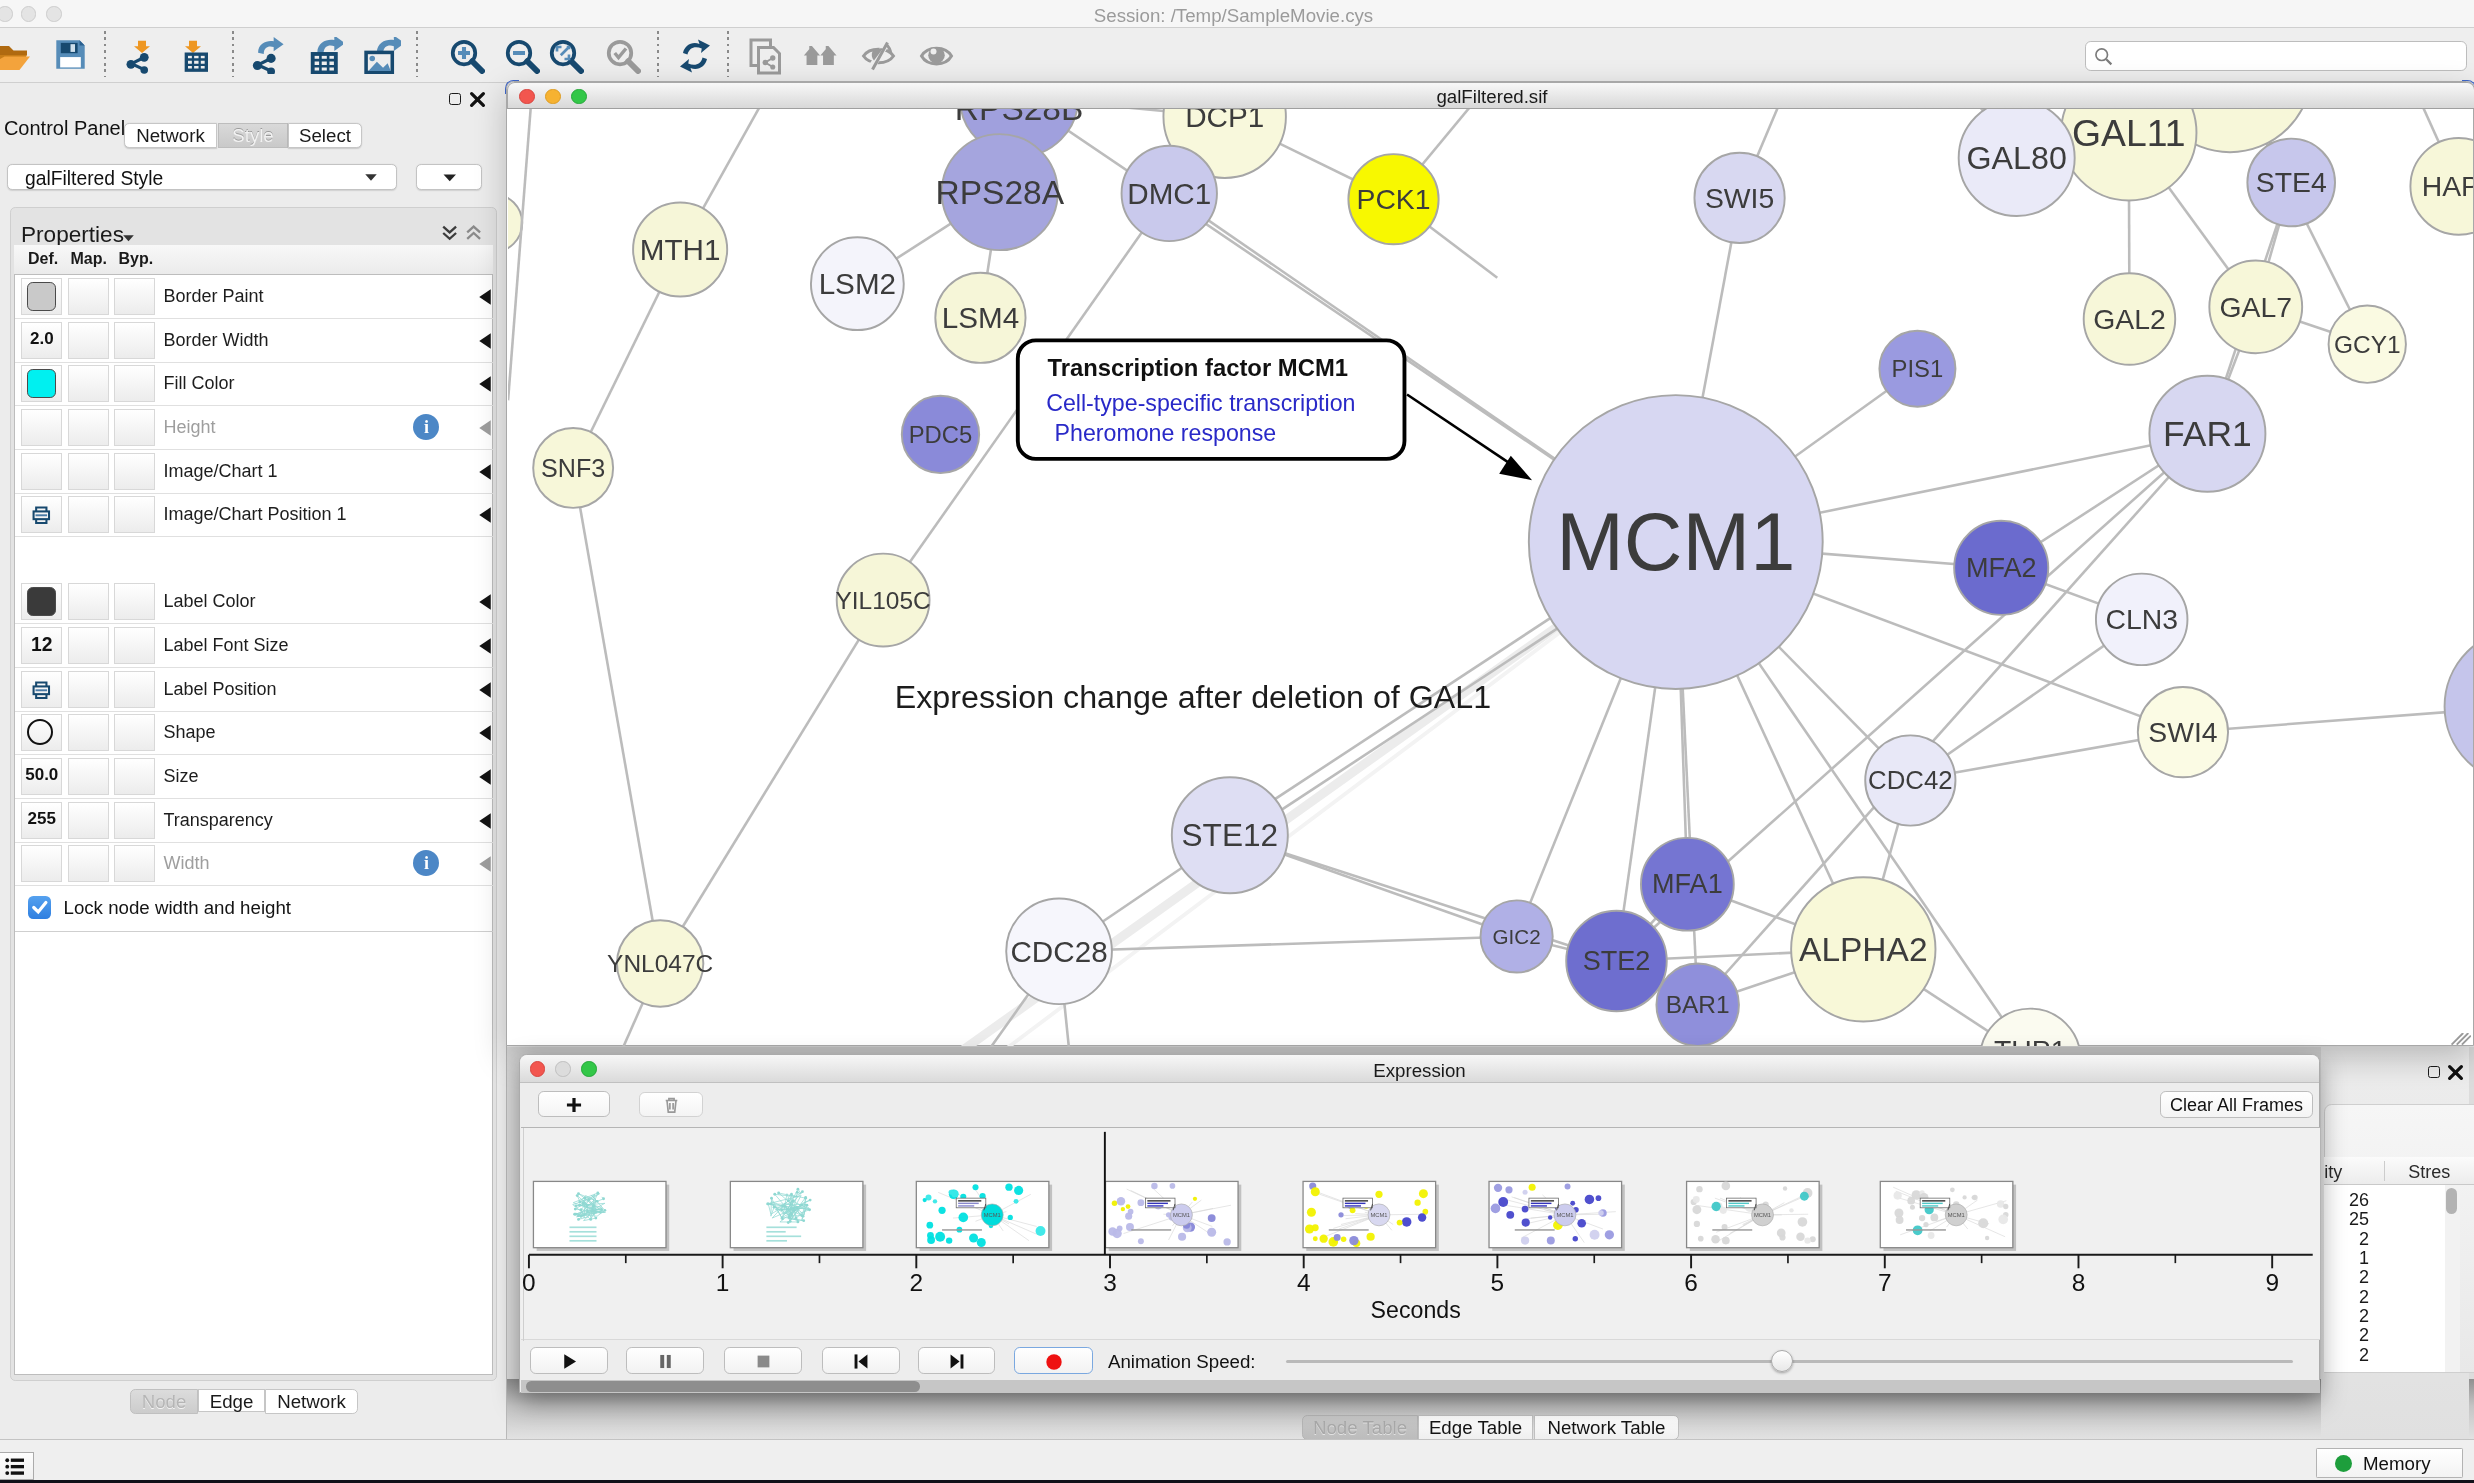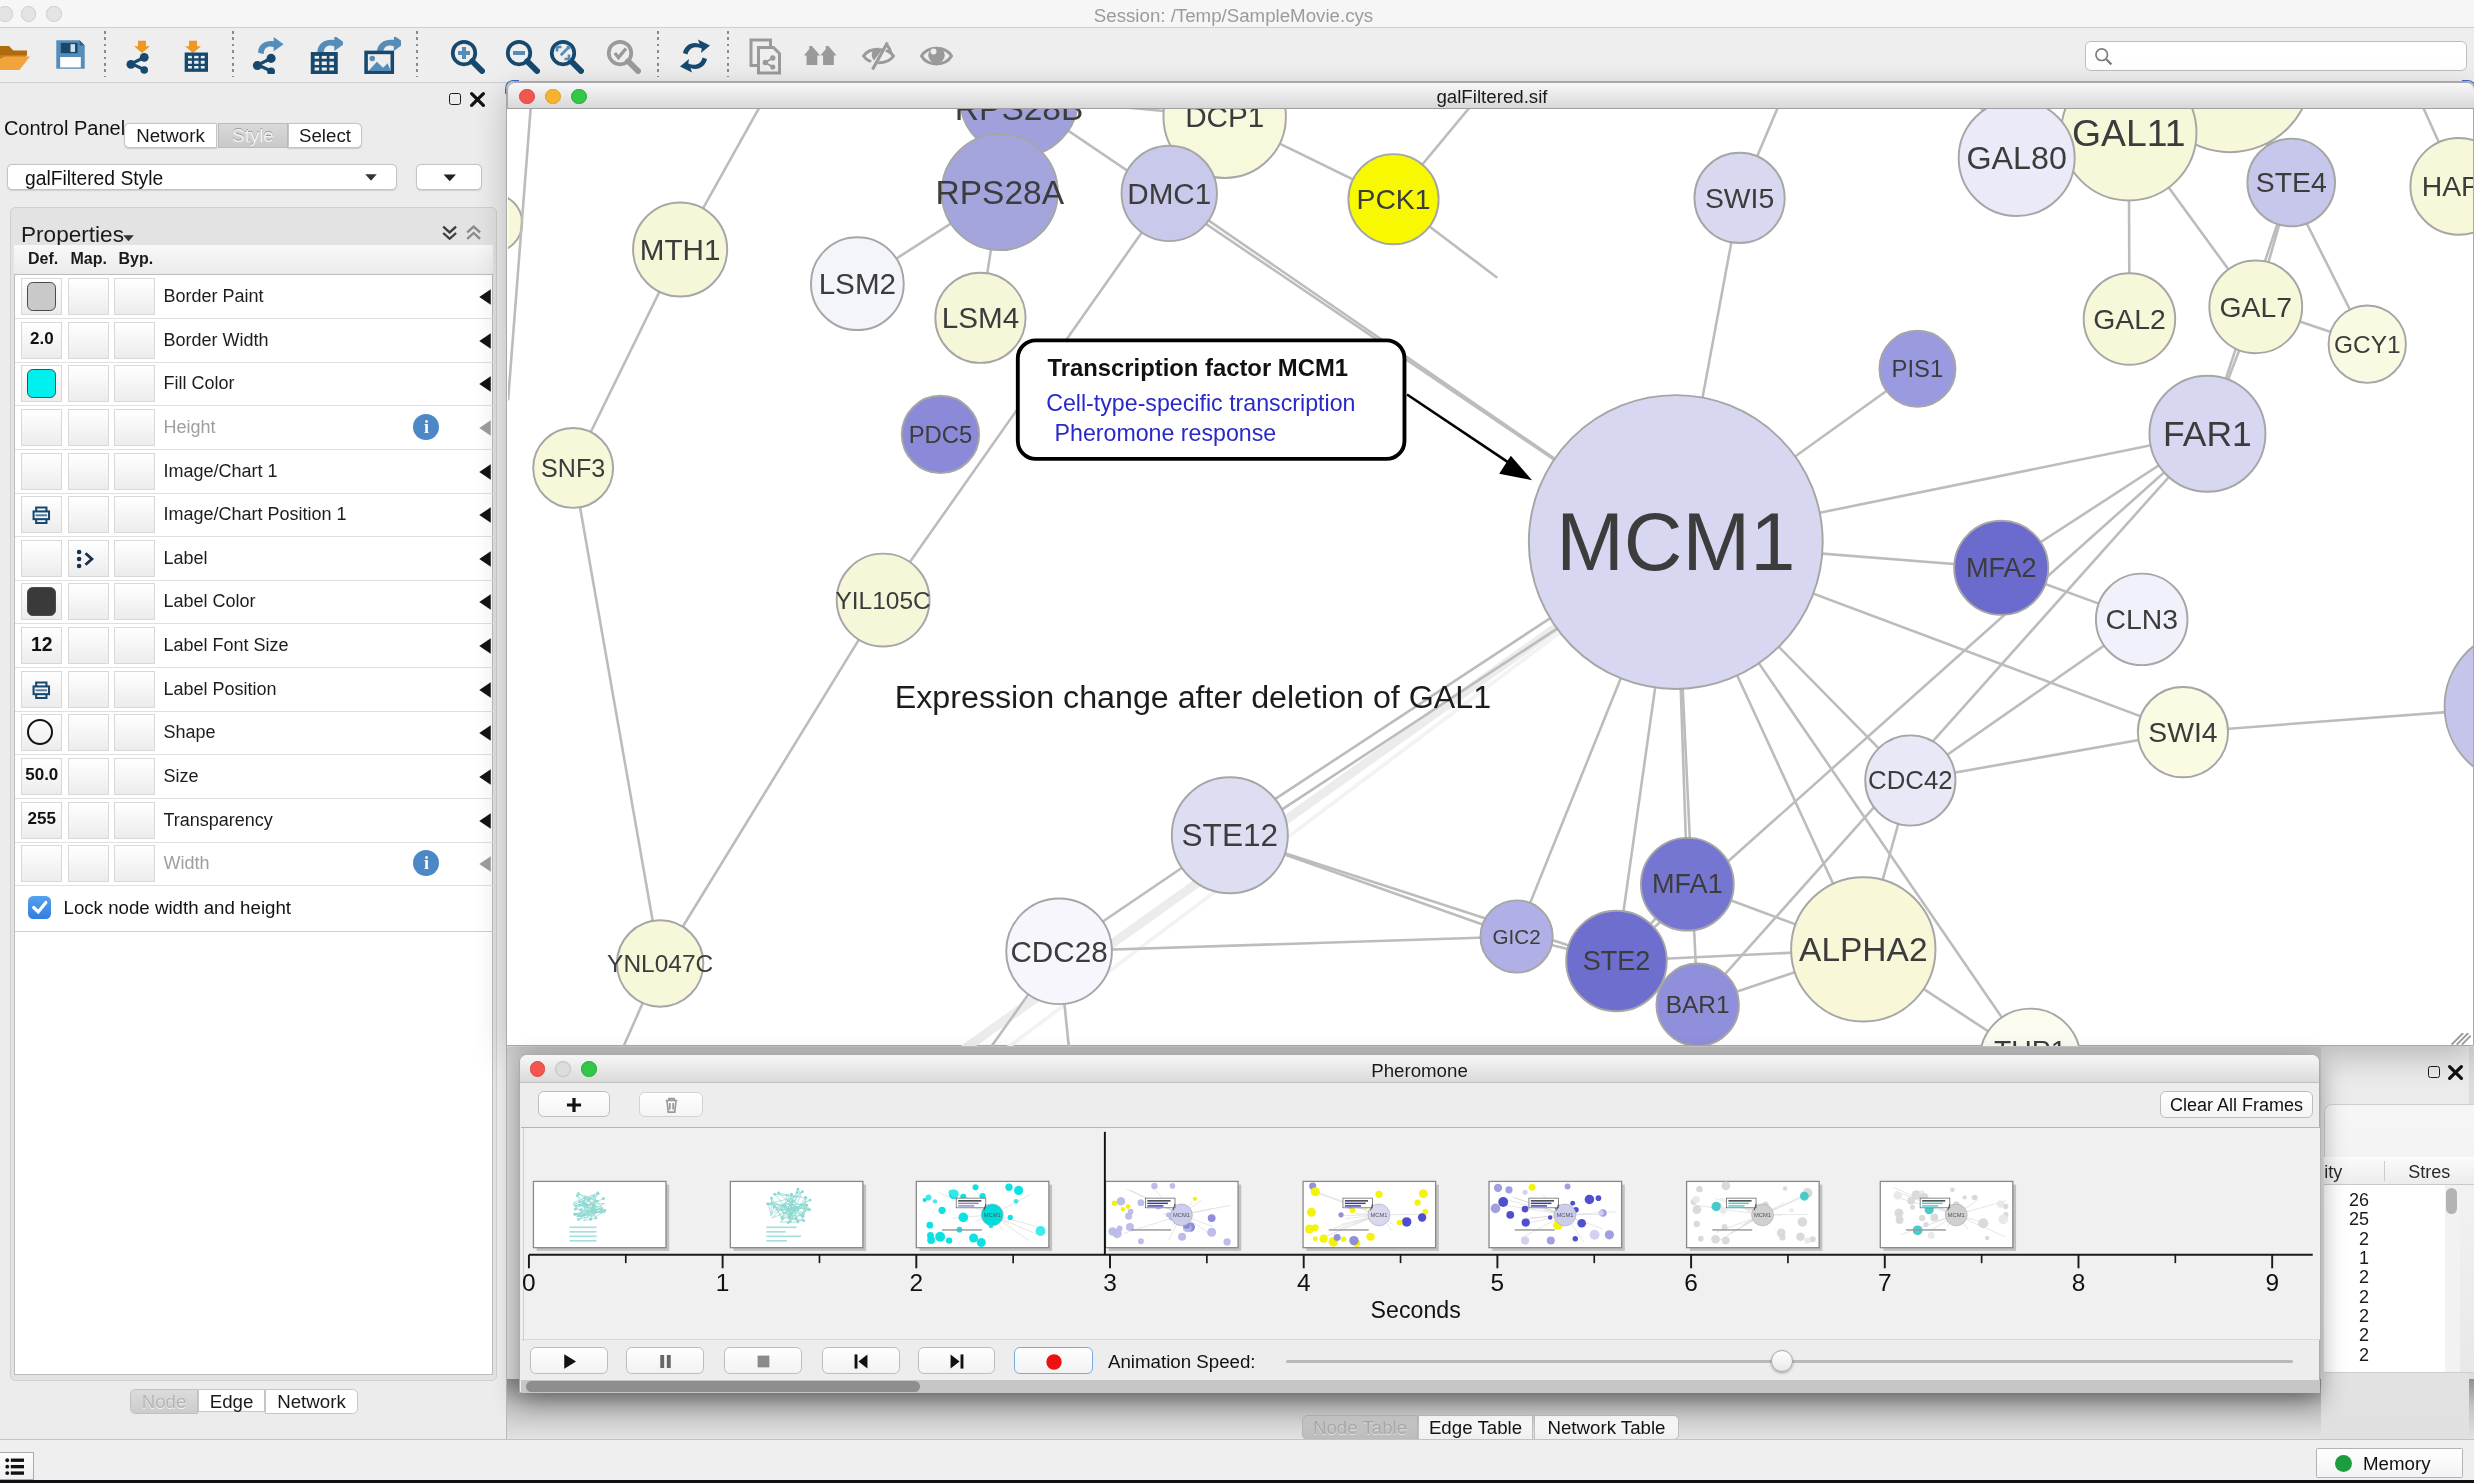--- a/index.html
+++ b/index.html
@@ -239,37 +239,20 @@
 <div class="abs" style="left:0;top:218px;width:478px;height:44px;border-bottom:0.6px solid #e0e0e0;">
 <div class="abs" style="left:5.8px;top:3.2px;width:41px;height:37px;background:linear-gradient(#ffffff,#ececec);border:0.6px solid #d8d8d8;"></div>
 <div class="abs" style="left:53px;top:3.2px;width:41px;height:37px;background:linear-gradient(#ffffff,#ececec);border:0.6px solid #d8d8d8;"></div>
 <div class="abs" style="left:99px;top:3.2px;width:41px;height:37px;background:linear-gradient(#ffffff,#ececec);border:0.6px solid #d8d8d8;"></div>
 <svg class="abs" style="left:15.5px;top:11.6px" width="20.6" height="19.3" viewBox="0 0 32 30">
             <rect x="4" y="10" width="24" height="12" fill="none" stroke="#17496f" stroke-width="3.2"></rect>
             <path d="M8 10 V4 H24 V10 M8 22 V28 H24 V22" fill="none" stroke="#17496f" stroke-width="3.2"></path>
             <path d="M7 16 H25" stroke="#4a7ba6" stroke-width="3"></path>
           </svg>
 <span class="abs" style="left:148px;top:11px;font-size:18px;color:#1d1d1d;">Image/Chart Position 1</span>
-<svg class="abs" style="left:463px;top:13px" width="14" height="18" viewBox="0 0 22 28">
-            <path d="M20 2 L20 26 L2 14 Z" fill="#141414"></path>
-          </svg>
-</div>
-<div class="abs" style="left:0;top:262px;width:478px;height:44px;border-bottom:0.6px solid #e0e0e0;">
-<div class="abs" style="left:5.8px;top:3.2px;width:41px;height:37px;background:linear-gradient(#ffffff,#ececec);border:0.6px solid #d8d8d8;"></div>
-<div class="abs" style="left:53px;top:3.2px;width:41px;height:37px;background:linear-gradient(#ffffff,#ececec);border:0.6px solid #d8d8d8;"></div>
-<div class="abs" style="left:99px;top:3.2px;width:41px;height:37px;background:linear-gradient(#ffffff,#ececec);border:0.6px solid #d8d8d8;"></div>
-<svg class="abs" style="left:59px;top:11px" width="23" height="22" viewBox="0 0 36 34">
-            <g fill="#17314f">
-              <circle cx="8" cy="6" r="3.6"></circle>
-              <circle cx="8" cy="17" r="3.6"></circle>
-              <circle cx="8" cy="28" r="3.6"></circle>
-              <path d="M18 8 L28 17 L18 26" stroke="#17314f" stroke-width="4.4" fill="none"></path>
-            </g>
-          </svg>
-<span class="abs" style="left:148px;top:11px;font-size:18px;color:#1d1d1d;">Label</span>
 <svg class="abs" style="left:463px;top:13px" width="14" height="18" viewBox="0 0 22 28">
             <path d="M20 2 L20 26 L2 14 Z" fill="#141414"></path>
           </svg>
 </div>
 <div class="abs" style="left:0;top:305px;width:478px;height:44px;border-bottom:0.6px solid #e0e0e0;">
 <div class="abs" style="left:5.8px;top:3.2px;width:41px;height:37px;background:linear-gradient(#ffffff,#ececec);border:0.6px solid #d8d8d8;"></div>
 <div class="abs" style="left:53px;top:3.2px;width:41px;height:37px;background:linear-gradient(#ffffff,#ececec);border:0.6px solid #d8d8d8;"></div>
 <div class="abs" style="left:99px;top:3.2px;width:41px;height:37px;background:linear-gradient(#ffffff,#ececec);border:0.6px solid #d8d8d8;"></div>
 <div class="abs" style="left:11.6px;top:7px;width:29px;height:29px;background:#3a3a3a;border:1.5px solid #4a4a4a;border-radius:5.8px;"></div>
 <span class="abs" style="left:148px;top:11px;font-size:18px;color:#1d1d1d;">Label Color</span>
@@ -549,21 +532,21 @@
         <line x1="60" y1="18" x2="78" y2="0"></line>
         <line x1="68" y1="18" x2="82" y2="4"></line>
       </g>
     </svg>
 </div>
 <div class="abs" style="left:519px;top:1054px;width:1801px;height:339px;background:#ededed;border:1px solid #ababab;border-radius:7.7px 7.7px 0 0;box-shadow:0 9px 26px rgba(0,0,0,0.38);">
 <div class="abs" style="left:0;top:0;width:1799px;height:28px;background:linear-gradient(#f7f7f7,#dadada);border-bottom:1px solid #c0c0c0;border-radius:7.7px 7.7px 0 0;">
 <div class="abs" style="left:9.7px;top:6.4px;width:15.5px;height:15.5px;border-radius:50%;background:#f2564f;border:0.6px solid #d8443e;"></div>
 <div class="abs" style="left:35px;top:6.4px;width:15.5px;height:15.5px;border-radius:50%;background:#dcdcdc;border:0.6px solid #c0c0c0;"></div>
 <div class="abs" style="left:61px;top:6.4px;width:15.5px;height:15.5px;border-radius:50%;background:#33c748;border:0.6px solid #25a839;"></div>
-<div class="abs" style="left:0;top:4.5px;width:1799px;text-align:center;font-size:18.7px;color:#1a1a1a;">Pheromone</div>
+<div class="abs" style="left:0;top:4.5px;width:1799px;text-align:center;font-size:18.7px;color:#1a1a1a;">Expression</div>
 </div>
 <div class="btn" style="left:18px;top:36px;width:72px;height:26px;text-align:center;"><svg style="margin-top:3.9px" width="18" height="18" viewBox="0 0 28 28">
         <path d="M14 3 V25 M3 14 H25" stroke="#111" stroke-width="5"></path>
       </svg></div>
 <div class="btn" style="left:119px;top:37px;width:64px;height:24.5px;border-color:#d2d2d2;text-align:center;"><svg style="margin-top:3.2px" width="17" height="17.4" viewBox="0 0 26 27">
         <path d="M4 7 H22 M9 7 V4 H17 V7 M6 7 L8 25 H18 L20 7 M10.5 11 V21 M15.5 11 V21" stroke="#999" stroke-width="2.6" fill="none"></path>
       </svg></div>
 <div class="btn" style="left:1640px;top:36px;width:153px;height:27px;text-align:center;line-height:26px;font-size:18px;color:#111;">Clear All Frames</div>
 <div class="abs" style="left:1.3px;top:72px;width:1799px;height:213px;background:#f0f0f0;border-top:1.3px solid #b5b5b5;border-bottom:0.6px solid #d9d9d9;">
 <div class="abs" style="left:1.3px;top:0;width:1.3px;height:213px;background:#cfcfcf;"></div>

